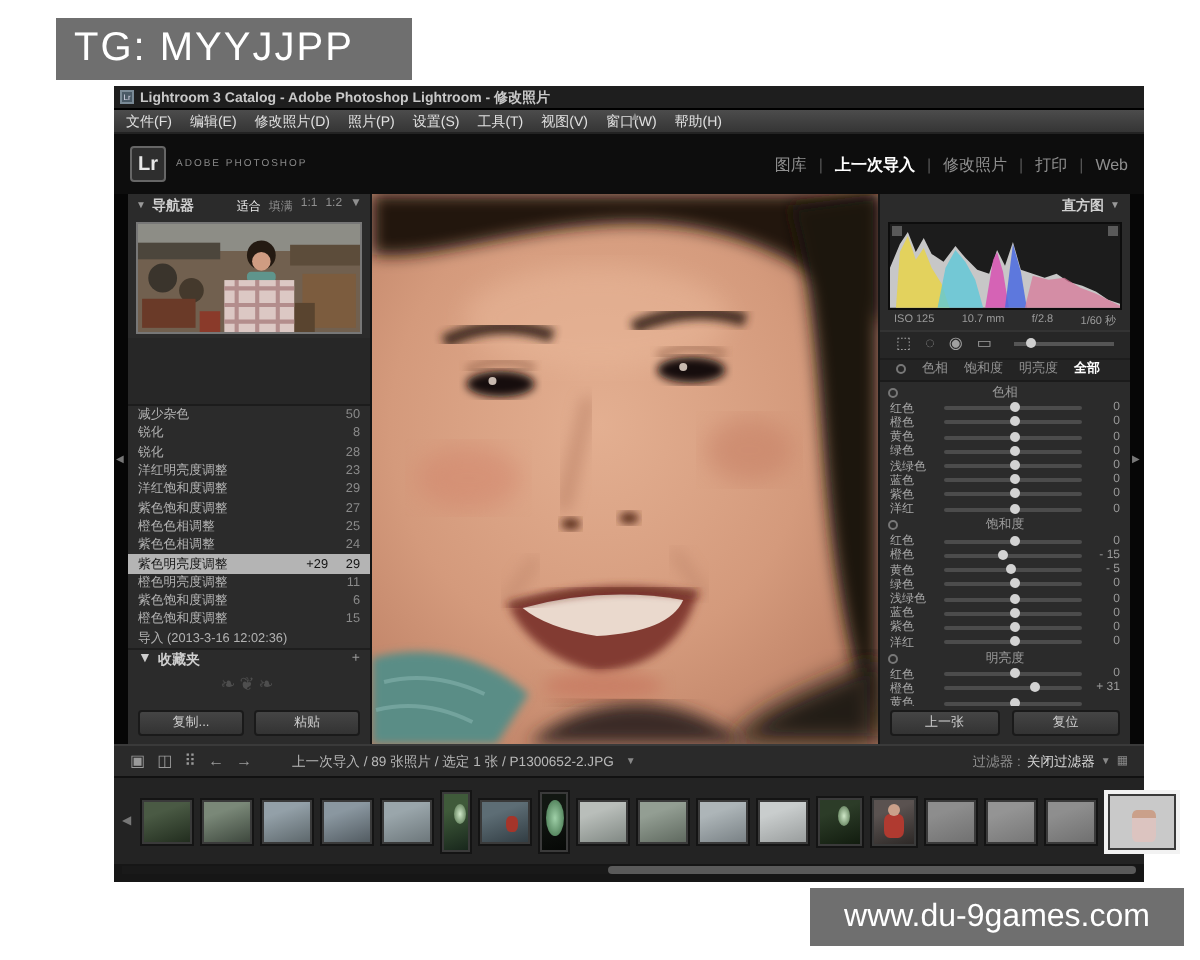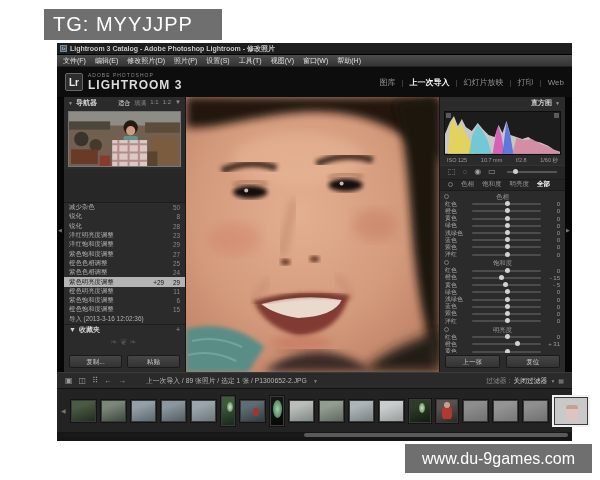--- a/index.html
+++ b/index.html
@@ -1,19 +1,19 @@
 <!DOCTYPE html>
 <html style="--wm-bg: #6f6f6f; --selection: #b4b4b4; --panel: #2b2b2b; --accent-teal: #5a8d86;"><head>
 <meta charset="utf-8">
 <style>
   * { margin:0; padding:0; box-sizing:border-box; }
   html,body { width:600px; height:480px; background:#ffffff; overflow:hidden;
     font-family:"Liberation Sans","DejaVu Sans",sans-serif; }
   .wm { position:absolute; background:var(--wm-bg,#6f6f6f); color:#fff; display:flex; align-items:center; }
-  #wm-tl { left:28px; top:9px; width:178px; height:31px; font-size:20px; padding-left:9px; letter-spacing:1px;margin-left:16px; }
+  #wm-tl { left:28px; top:9px; width:178px; height:31px; font-size:20px; padding-left:9px; letter-spacing:1px; }
   #wm-br { left:405px; top:444px; width:187px; height:29px; font-size:16px; justify-content:center; }
 
   
   #win { position:absolute; left:57px; top:43px; width:515px; height:394px; background:#111; }
   #titlebar { height:12px; background:#1e1e1e; display:flex; align-items:center; gap:3px; padding:0 3px;
     border-bottom:1px solid #000; }
   #titlebar .appicon { width:7px; height:7px; background:#4a5a66; border:1px solid #7a8a96; font-size:4px; color:#dde; line-height:5px; text-align:center; }
   #titlebar .ttl { font-size:7px; color:#c8c8c8; white-space:nowrap; font-weight:bold; }
   #menubar { height:12px; background:linear-gradient(#4c4c4c,#353535); display:flex; align-items:center; gap:9px;
     padding:0 6px; border-bottom:1px solid #222; position:relative; }
@@ -157,29 +157,28 @@
       <span class="menu-item">视图(V)</span>
       <span class="menu-item">窗口(W)</span>
       <span class="menu-item">帮助(H)</span>
     </div>
 
   <div id="toppanel">
     <div id="logo">
       <span class="lr">Lr</span>
       <span>
         <div class="l1">ADOBE PHOTOSHOP</div>
-        <div class="l2">LIGHTROOM 3</div>
       </span>
     </div>
     <div id="modules">
         <span class="module">图库</span>
         <span class="mod-sep">|</span>
         <span class="module active">上一次导入</span>
         <span class="mod-sep">|</span>
-        <span class="module">幻灯片放映</span>
+        <span class="module">修改照片</span>
         <span class="mod-sep">|</span>
         <span class="module">打印</span>
         <span class="mod-sep">|</span>
         <span class="module">Web</span>
       </div>
   </div>
 
   <div id="body">
     <div class="edge">
         <span class="arr">◀</span>

